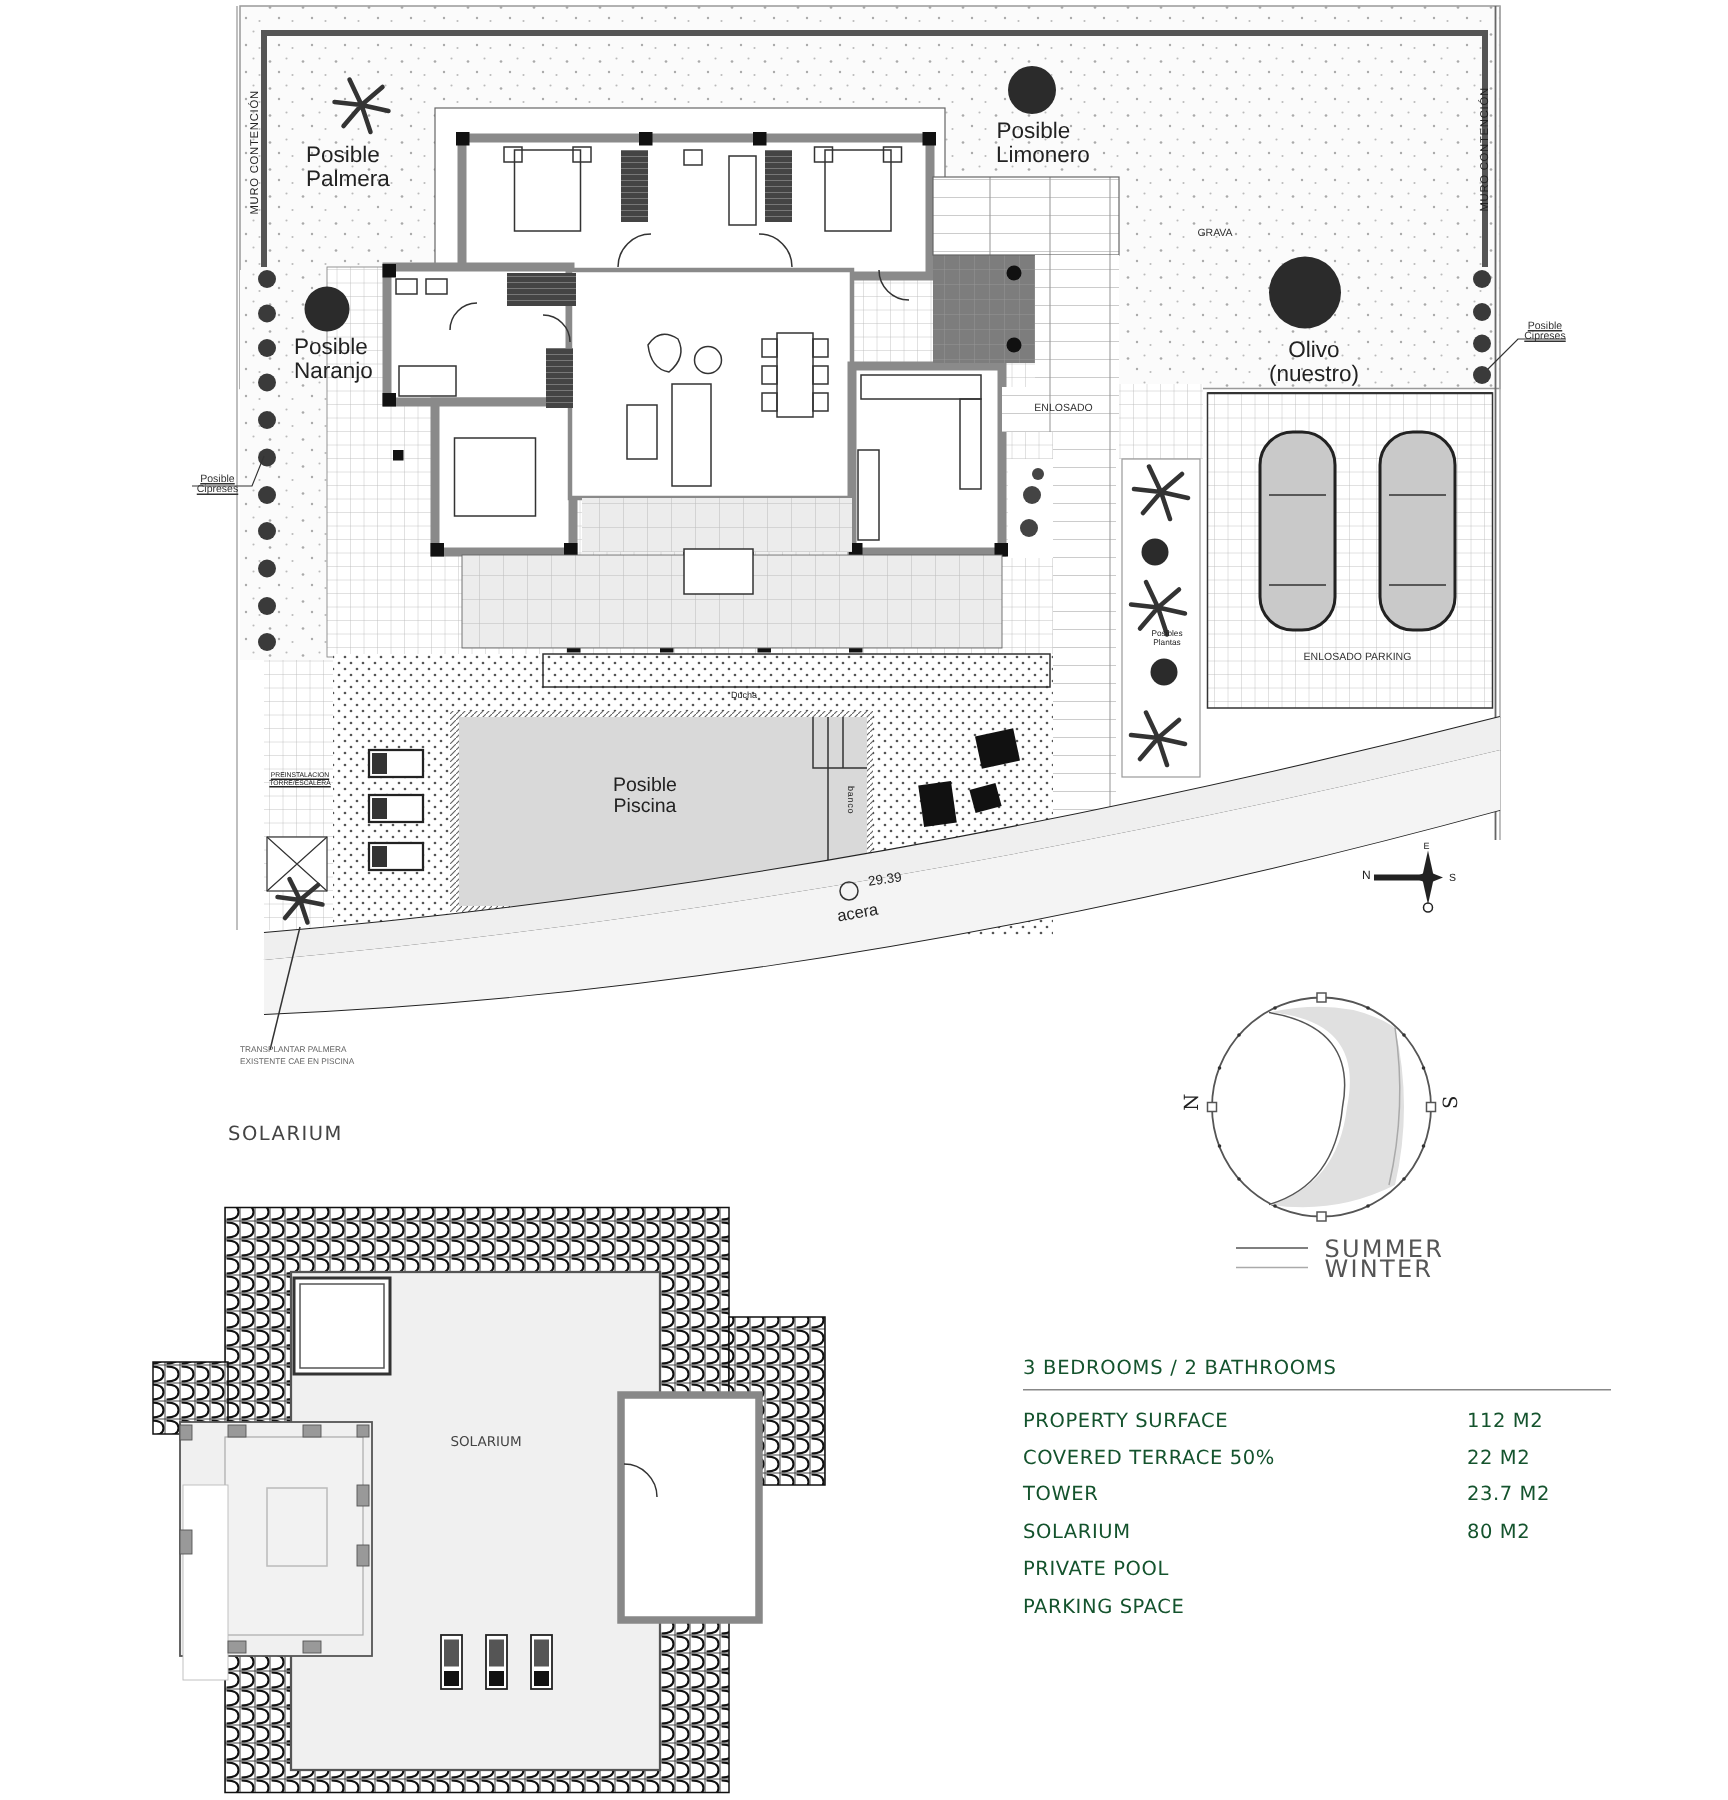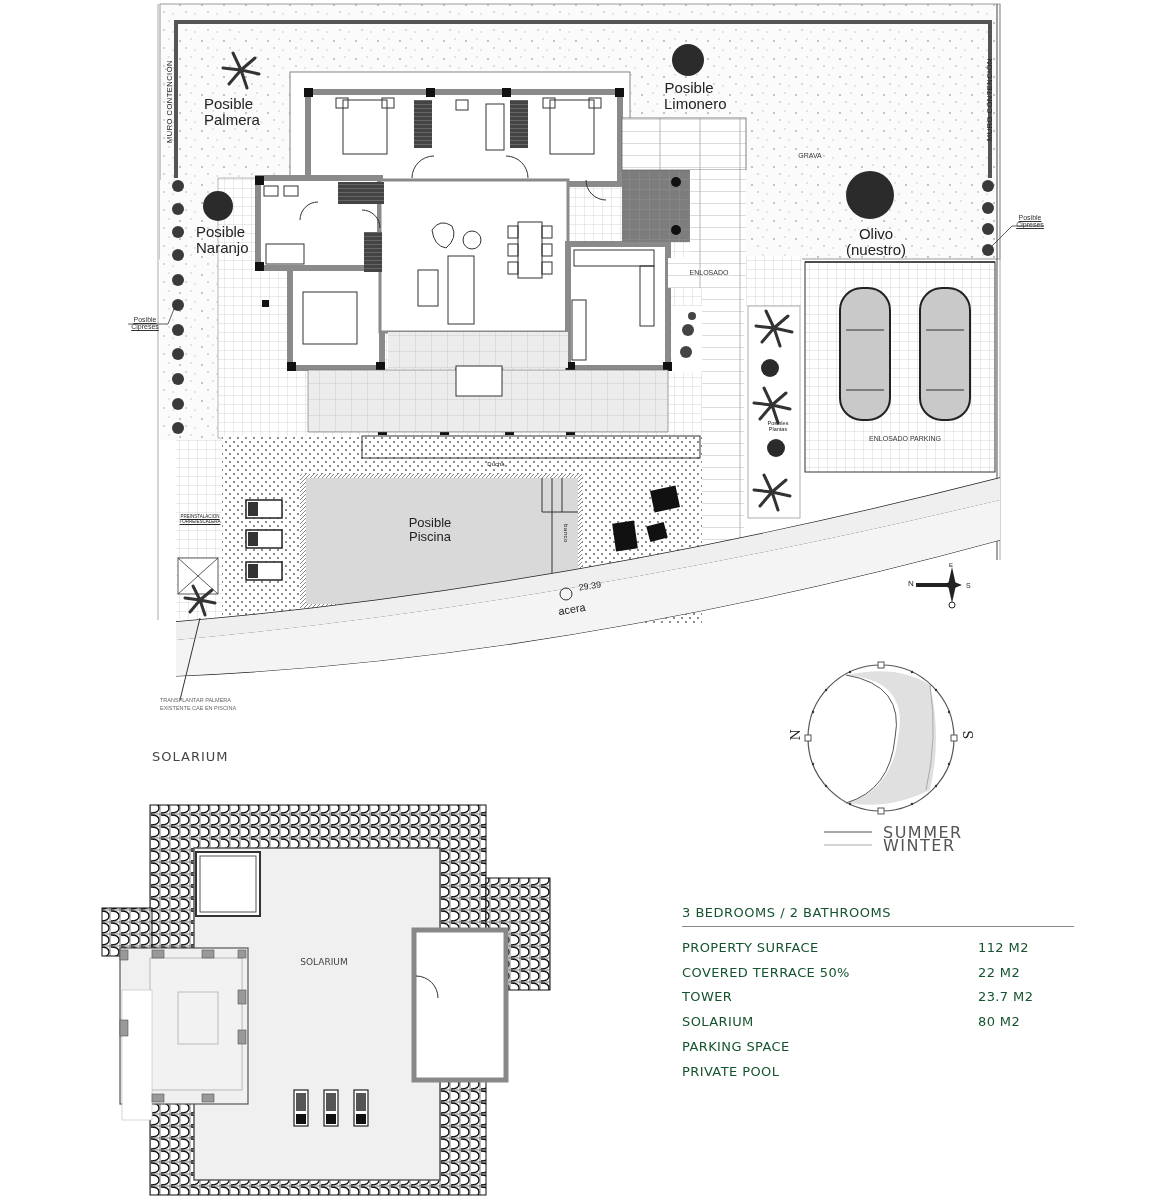--- a/index.html
+++ b/index.html
@@ -399,20 +399,20 @@
     </div>
   <div class="row">
       <span class="k">TOWER</span>
       <span class="v">23.7 M2</span>
     </div>
   <div class="row">
       <span class="k">SOLARIUM</span>
       <span class="v">80 M2</span>
     </div>
   <div class="row">
+      <span class="k">PRIVATE POOL</span>
+      <span class="v"></span>
+    </div>
+  <div class="row">
       <span class="k">PARKING SPACE</span>
       <span class="v"></span>
     </div>
-  <div class="row">
-      <span class="k">PRIVATE POOL</span>
-      <span class="v"></span>
-    </div>
 </div>
 
 </body></html>

